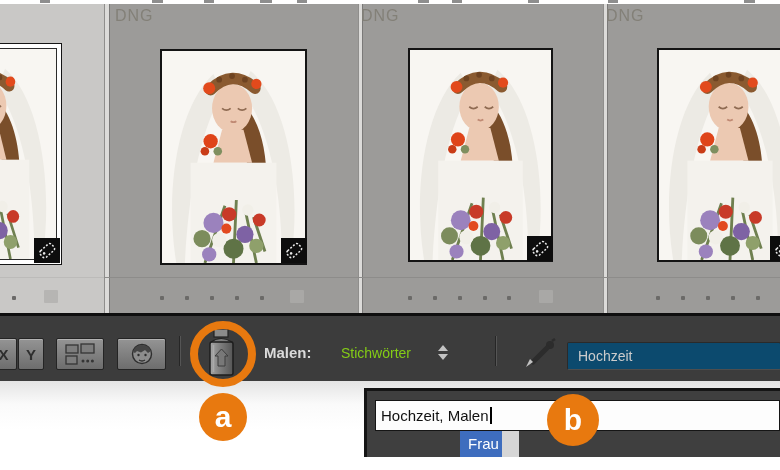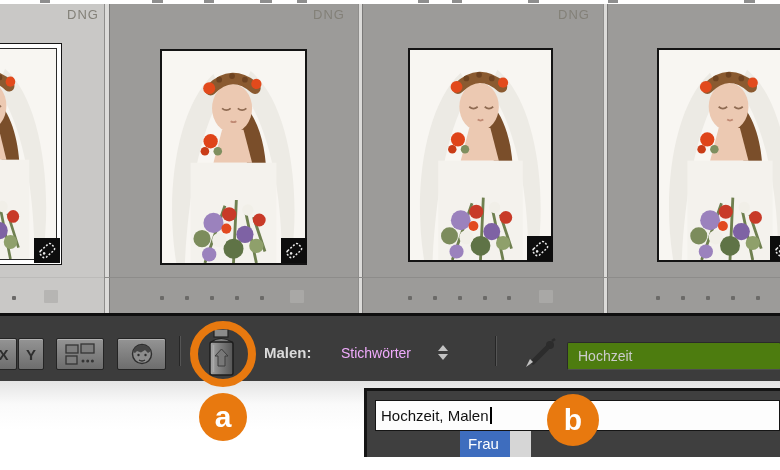--- a/index.html
+++ b/index.html
@@ -6,21 +6,21 @@
   body { font-family:"Liberation Sans", sans-serif; background:#fff; }
   #stage { position:relative; width:780px; height:470px; overflow:hidden; background:#fff; }
 
   
   #grid { position:absolute; left:0; top:0; width:780px; height:313px; background:#fff; overflow:hidden; }
   .topmark { position:absolute; top:0; height:3px; background:#8e8e8e; }
   .cell { position:absolute; top:4px; height:309px; background:#9c9b99; }
   .cell.selected { background:#c9c8c6; }
   .cell-divider { position:absolute; top:4px; height:309px; background:#dcdbd9;
                   border-left:1px solid #8f8e8c; border-right:1px solid #7a7978; }
-  .dng { position:absolute; top:7px; font-size:13px; letter-spacing:1px; color:#838078; }
+  .dng { position:absolute; top:7px; font-size:16px; letter-spacing:1px; color:#838078;margin-left:48px; }
   .photo { position:absolute; background:#fff; border:2px solid #141414; overflow:hidden; }
   .photo.selected-photo { border:1px solid #151515; padding:4px; }
   .photo.selected-photo .inner { border:1px solid #2b2b2b; width:100%; height:100%; overflow:hidden; }
   .photo svg.bride { display:block; width:100%; height:100%; }
   .badge { position:absolute; width:26px; height:25px; }
   .footline { position:absolute; top:277px; height:1px; }
   .dot { position:absolute; top:296px; width:4px; height:4px; border-radius:1px; background:#6b6a68; }
   .fsquare { position:absolute; top:290px; width:14px; height:13px; background:#a9a8a6; border-radius:1px; }
 
   
@@ -31,47 +31,47 @@
           display:flex; align-items:center; justify-content:center;
           color:#2e2e2e; font-weight:bold; font-size:15px; }
   .tb-divider { position:absolute; top:20px; height:30px; width:2px;
                 border-left:1px solid #262626; border-right:1px solid #555; }
   #paint-ring { position:absolute; left:190px; top:5px; width:66px; height:66px;
                 border:8px solid #e8790f; border-radius:50%; z-index:3; }
   #spray-button { position:absolute; left:204px; top:8px; width:38px; height:54px; z-index:2;
                   background:transparent; border:none; }
   .tb-label { position:absolute; top:22px; height:30px; line-height:30px; }
   #malen-label { left:264px; font-size:15px; font-weight:bold; color:#dadada; }
-  #paint-mode { left:341px; font-size:14px; color:#f0abfc; }
+  #paint-mode { left:341px; font-size:14px; color:#84cc16; }
   #sort-arrows { position:absolute; left:438px; top:27px; width:10px; height:20px; }
   #sort-arrows .up { position:absolute; left:0; top:2px; width:0; height:0;
        border-left:5px solid transparent; border-right:5px solid transparent; border-bottom:6px solid #c3c3c3; }
   #sort-arrows .down { position:absolute; left:0; top:11px; width:0; height:0;
        border-left:5px solid transparent; border-right:5px solid transparent; border-top:6px solid #c3c3c3; }
   #kw-input { position:absolute; left:567px; top:26px; width:214px; height:28px;
-              background:#4d7c0f; border:1px solid #2a2a2a; border-bottom-color:#4e4e4e; border-radius:2px;
+              background:#0c4a6e; border:1px solid #2a2a2a; border-bottom-color:#4e4e4e; border-radius:2px;
               color:#cccccc; font-size:14px; line-height:26px; padding-left:10px;
               font-family:"Liberation Sans",sans-serif; }
 
   
   #page-bottom { position:absolute; left:0; top:381px; width:780px; height:89px;
                  background:linear-gradient(#e4e4e4, #fafafa 26%, #ffffff 55%); }
   .callout { position:absolute; border-radius:50%; background:#e8790f; color:#fff;
              display:flex; align-items:center; justify-content:center;
              font-weight:bold; font-size:30px; z-index:10; }
   #callout-a { left:199px; top:393px; width:48px; height:48px; }
   #callout-b { left:547px; top:394px; width:52px; height:52px; }
   #popup-panel { position:absolute; left:364px; top:388px; width:416px; height:69px;
                  background:#3f3f3f; border-left:3px solid #151515; border-top:3px solid #151515; z-index:5; }
   #popup-input { position:absolute; left:375px; top:400px; width:405px; height:31px;
                  background:#fdfdfd; border:1px solid #151515; z-index:6;
                  font-size:15px; line-height:29px; color:#111; padding-left:5px; white-space:nowrap; }
   #popup-input .caret { display:inline-block; width:2px; height:17px; background:#000;
                         vertical-align:-3px; margin-left:1px; }
-  #suggest-box { position:absolute; left:460px; top:431px; width:71px; height:26px; z-index:7; display:flex; }
+  #suggest-box { position:absolute; left:460px; top:431px; width:59px; height:26px; z-index:7; display:flex; }
   #suggest-item { width:54px; height:26px; background:#3e6dbe; color:#fff; font-size:15px;
                   line-height:25px; padding-left:8px; }
   #suggest-rest { width:23px; height:26px; background:#d6d6d6; }
 </style>
 </head>
 <body>
 
 <svg width="0" height="0" style="position:absolute" aria-hidden="true">
   <defs>
     <linearGradient id="canbody" x1="0" y1="0" x2="1" y2="0">

